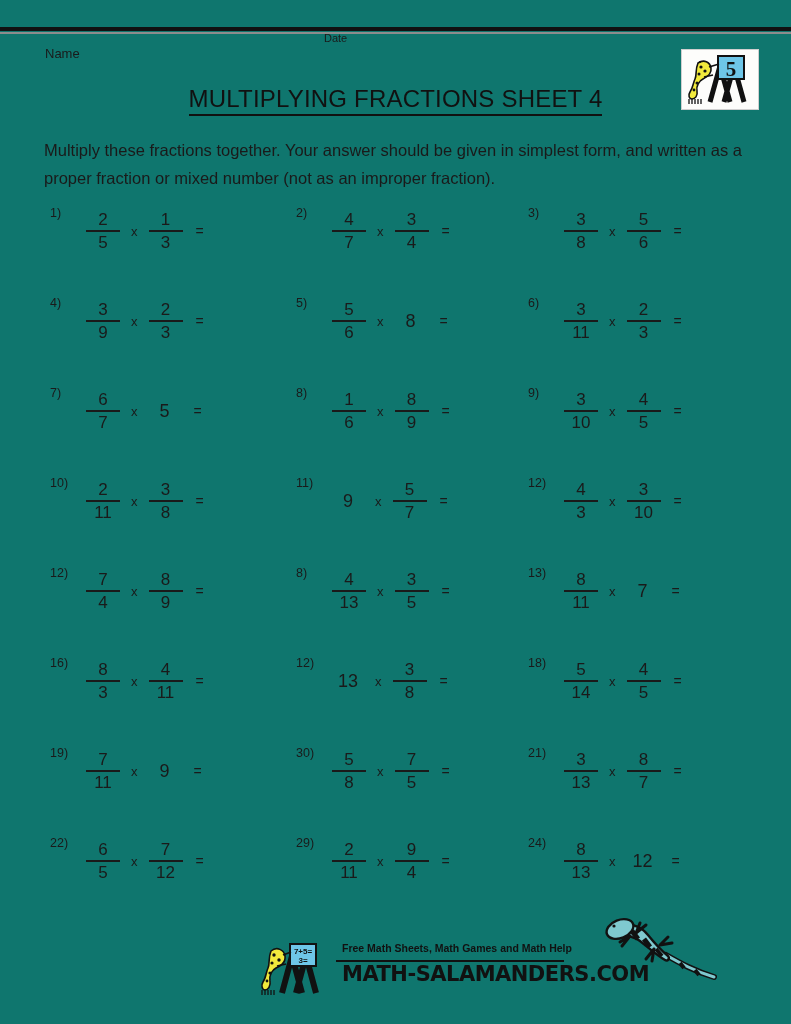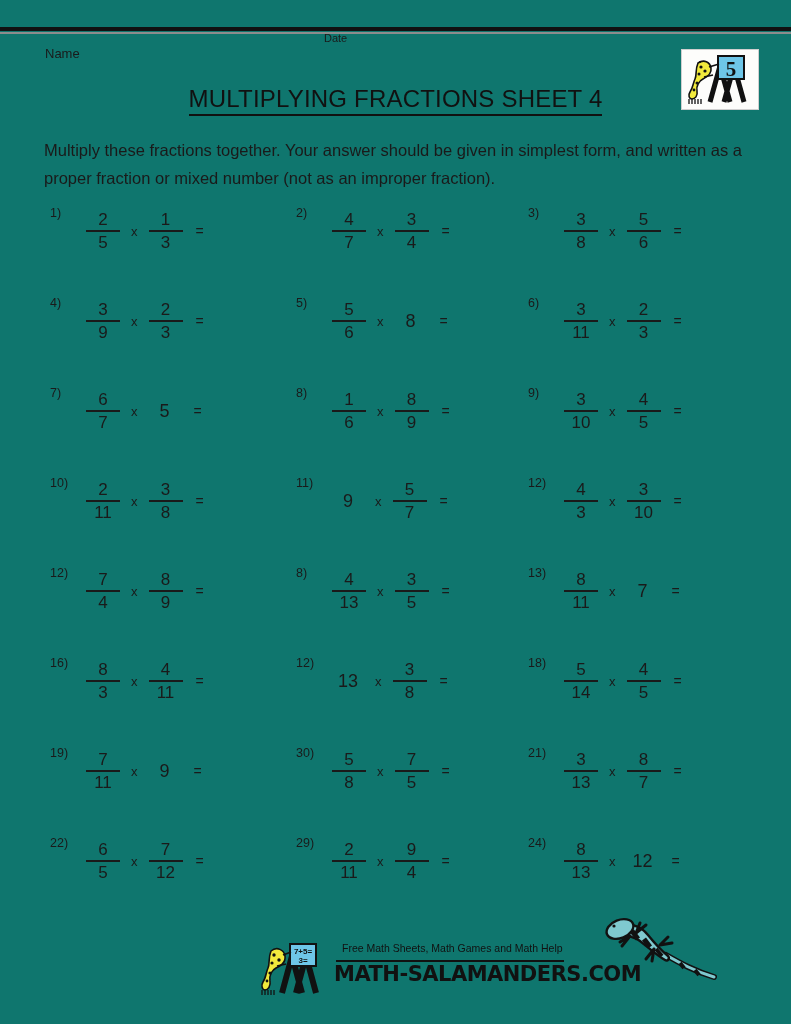--- a/index.html
+++ b/index.html
@@ -172,35 +172,35 @@
     left: 258px;
     top: 938px;
     width: 310px;
     height: 58px;
   }
   .footer-tag {
     position: absolute;
     left: 84px;
     top: 4px;
     font-size: 10.5px;
-    font-weight: normal;
+    font-weight: bold;
     color: #111111;
     white-space: nowrap;
   }
   .footer-rule {
     position: absolute;
     left: 78px;
     top: 22px;
     width: 228px;
     height: 2px;
     background: #111111;
   }
   .footer-site {
     position: absolute;
-    left: 76px;
+    left: 84px;
     top: 24px;
     font-size: 21px;
     font-weight: bold;
     font-family: "DejaVu Sans", sans-serif;
     color: #111111;
     letter-spacing: -0.5px;
     white-space: nowrap;
   }
   .footer-salamander {
     position: absolute;

